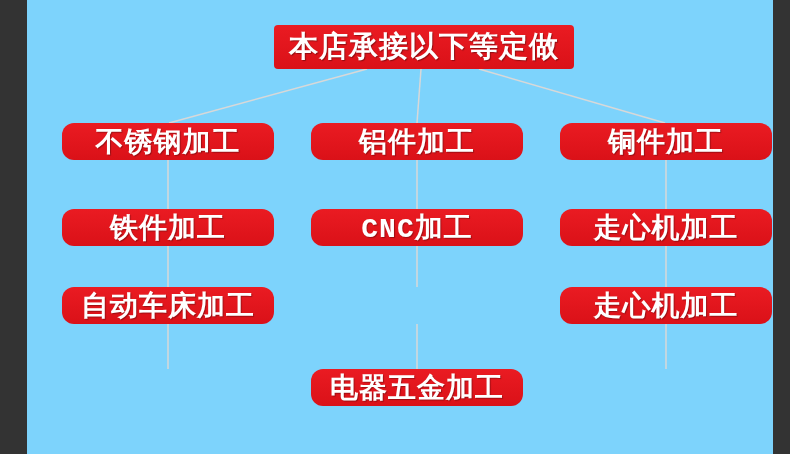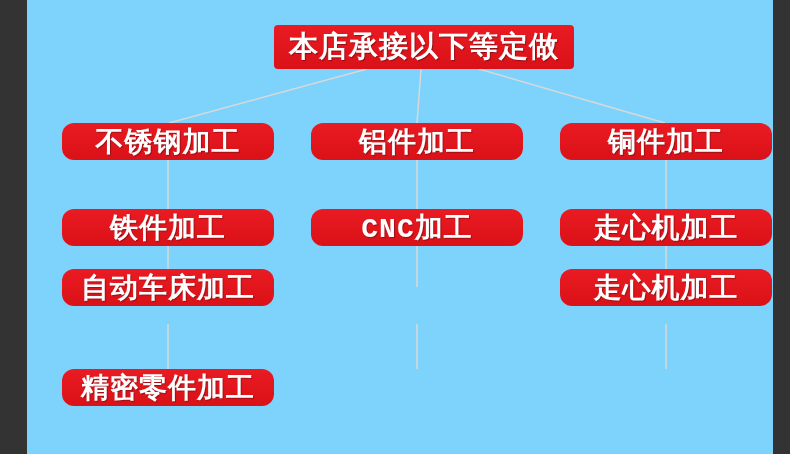--- a/index.html
+++ b/index.html
@@ -58,21 +58,21 @@
     text-shadow: 1px 1px 1px rgba(0,0,0,0.3);
     z-index: 2;
   }
   
   .c1 { left: 35px; }
   .c2 { left: 284px; }
   .c3 { left: 533px; }
   
   .r1 { top: 123px; }
   .r2 { top: 209px; font-family: Liberation Mono, monospace; }
-  .r3 { top: 269px; }
+  .r3 { top: 287px; }
   .r4 { top: 369px; }
 </style>
 </head>
 <body>
 
 <div class="canvas">
 
   <svg class="connectors" viewBox="0 0 790 454" xmlns="http://www.w3.org/2000/svg">
 
     <line x1="340" y1="69" x2="142" y2="123" stroke="#d8d8d8" stroke-width="1.5"></line>
@@ -98,29 +98,29 @@
 
   <div class="node c1 r1">
     <span>不锈钢加工</span>
   </div>
   <div class="node c1 r2">
     <span>铁件加工</span>
   </div>
   <div class="node c1 r3">
     <span>自动车床加工</span>
   </div>
-  <div class="node c1 r4">
-    <span>精密零件加工</span>
-  </div>
 
   <div class="node c2 r2">
     <span>CNC加工</span>
   </div>
   <div class="node c2 r1">
     <span>铝件加工</span>
+  </div>
+  <div class="node c2 r4">
+    <span>电器五金加工</span>
   </div>
 
   <div class="node c3 r1">
     <span>铜件加工</span>
   </div>
   <div class="node c3 r2">
     <span>走心机加工</span>
   </div>
   <div class="node c3 r3">
     <span>走心机加工</span>

